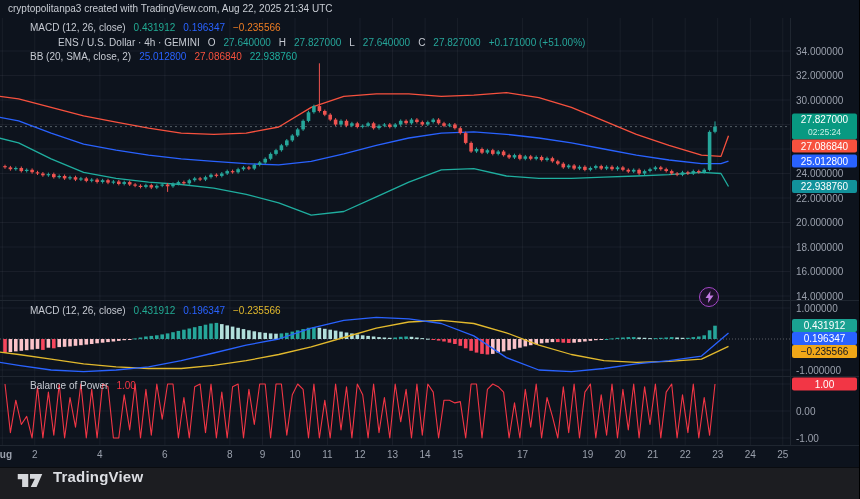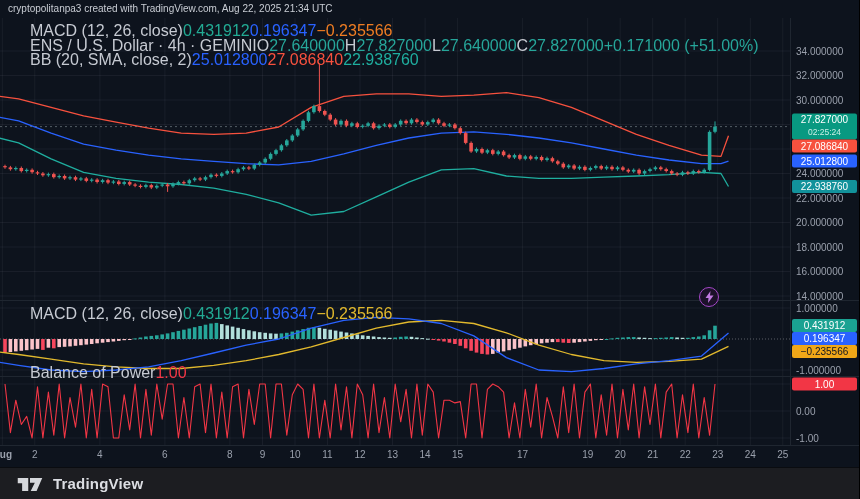--- a/index.html
+++ b/index.html
@@ -1,29 +1,29 @@
 <!DOCTYPE html>
 <html><head>
 <meta charset="utf-8">
 <style>
   html,body{margin:0;padding:0;background:#000;}
   .page{position:relative;width:811px;height:499px;background:#0d131d;overflow:hidden;
         font-family:"Liberation Sans",sans-serif;padding-left:48px;}
   .attribution{position:absolute;left:8px;top:3px;font-size:10px;color:#c9cdd4;z-index:5;}
-  .legend{position:absolute;left:30px;z-index:5;font-size:16px;color:#d6d9e0;white-space:nowrap;
-          display:flex;gap:0;align-items:baseline;cursor:default;}
+  .legend{position:absolute;left:30px;z-index:5;font-size:10px;color:#d6d9e0;white-space:nowrap;
+          display:flex;gap:8px;align-items:baseline;cursor:default;}
   .legend .lbl{color:#c6cad2;}
   .c-up{color:#26a69a;text-align:center;} .c-blue{color:#2962ff;} .c-bbup{color:#f7513e;} .c-bblow{color:#1fae9f;}
   .c-sig-top{color:#ef7d23;} .c-sig{color:#e2b92d;} .c-hist{color:#22ab94;} .c-red{color:#f23645;}
   #chart-svg{position:absolute;left:0;top:0;}
   .flash-marker{position:absolute;left:699px;top:287px;width:18px;height:18px;border-radius:50%;
     border:1.5px solid #a548c8;background:rgba(30,18,44,.85);display:flex;align-items:center;
     justify-content:center;z-index:6;cursor:pointer;}
   .footer{position:absolute;left:0;bottom:0;width:860px;height:32px;background:#1c1d21;
-    border-top:1px solid #0a0c10;display:flex;align-items:center;gap:9px;padding-left:16px;
+    border-top:1px solid #0a0c10;display:flex;align-items:flex-start;gap:9px;padding-left:16px;
     box-sizing:border-box;z-index:5;}
   .footer .brand{font-size:15px;font-weight:700;color:#dcdee3;letter-spacing:.2px;}
 </style>
 </head>
 <body>
 
 <div class="page">
   <div class="attribution">cryptopolitanpa3 created with TradingView.com, Aug 22, 2025 21:34 UTC</div>
 
   <svg id="chart-svg" width="860" height="467" viewBox="0 0 860 467">
@@ -549,21 +549,21 @@
       </g>
     </svg>
 
   <div class="legend" style="top:22px;">
     <span class="lbl">MACD (12, 26, close)</span>
     <span class="c-hist">0.431912</span>
     <span class="c-blue">0.196347</span>
     <span class="c-sig-top">−0.235566</span>
   </div>
 
-  <div class="legend" style="top:37px;">
+  <div class="legend" style="top:37px;margin-left:28px;">
     <span class="lbl">ENS / U.S. Dollar · 4h · GEMINI</span>
     <span class="lbl">O</span>
     <span class="c-up">27.640000</span>
     <span class="lbl">H</span>
     <span class="c-up">27.827000</span>
     <span class="lbl">L</span>
     <span class="c-up">27.640000</span>
     <span class="lbl">C</span>
     <span class="c-up">27.827000</span>
     <span class="c-up">+0.171000 (+51.00%)</span>
@@ -576,21 +576,21 @@
     <span class="c-bblow">22.938760</span>
   </div>
 
   <div class="legend" style="top:305px;">
     <span class="lbl">MACD (12, 26, close)</span>
     <span class="c-hist">0.431912</span>
     <span class="c-blue">0.196347</span>
     <span class="c-sig">−0.235566</span>
   </div>
 
-  <div class="legend" style="top:364px;">
+  <div class="legend" style="top:380px;">
     <span class="lbl">Balance of Power</span>
     <span class="c-red">1.00</span>
   </div>
 
   <div class="flash-marker">
     <svg width="9" height="12" viewBox="0 0 9 12">
       <path d="M5.5 0 L0.5 7 H3.5 L3 12 L8.5 4.5 H5 Z" fill="#c07ae0"></path>
     </svg>
   </div>
 

